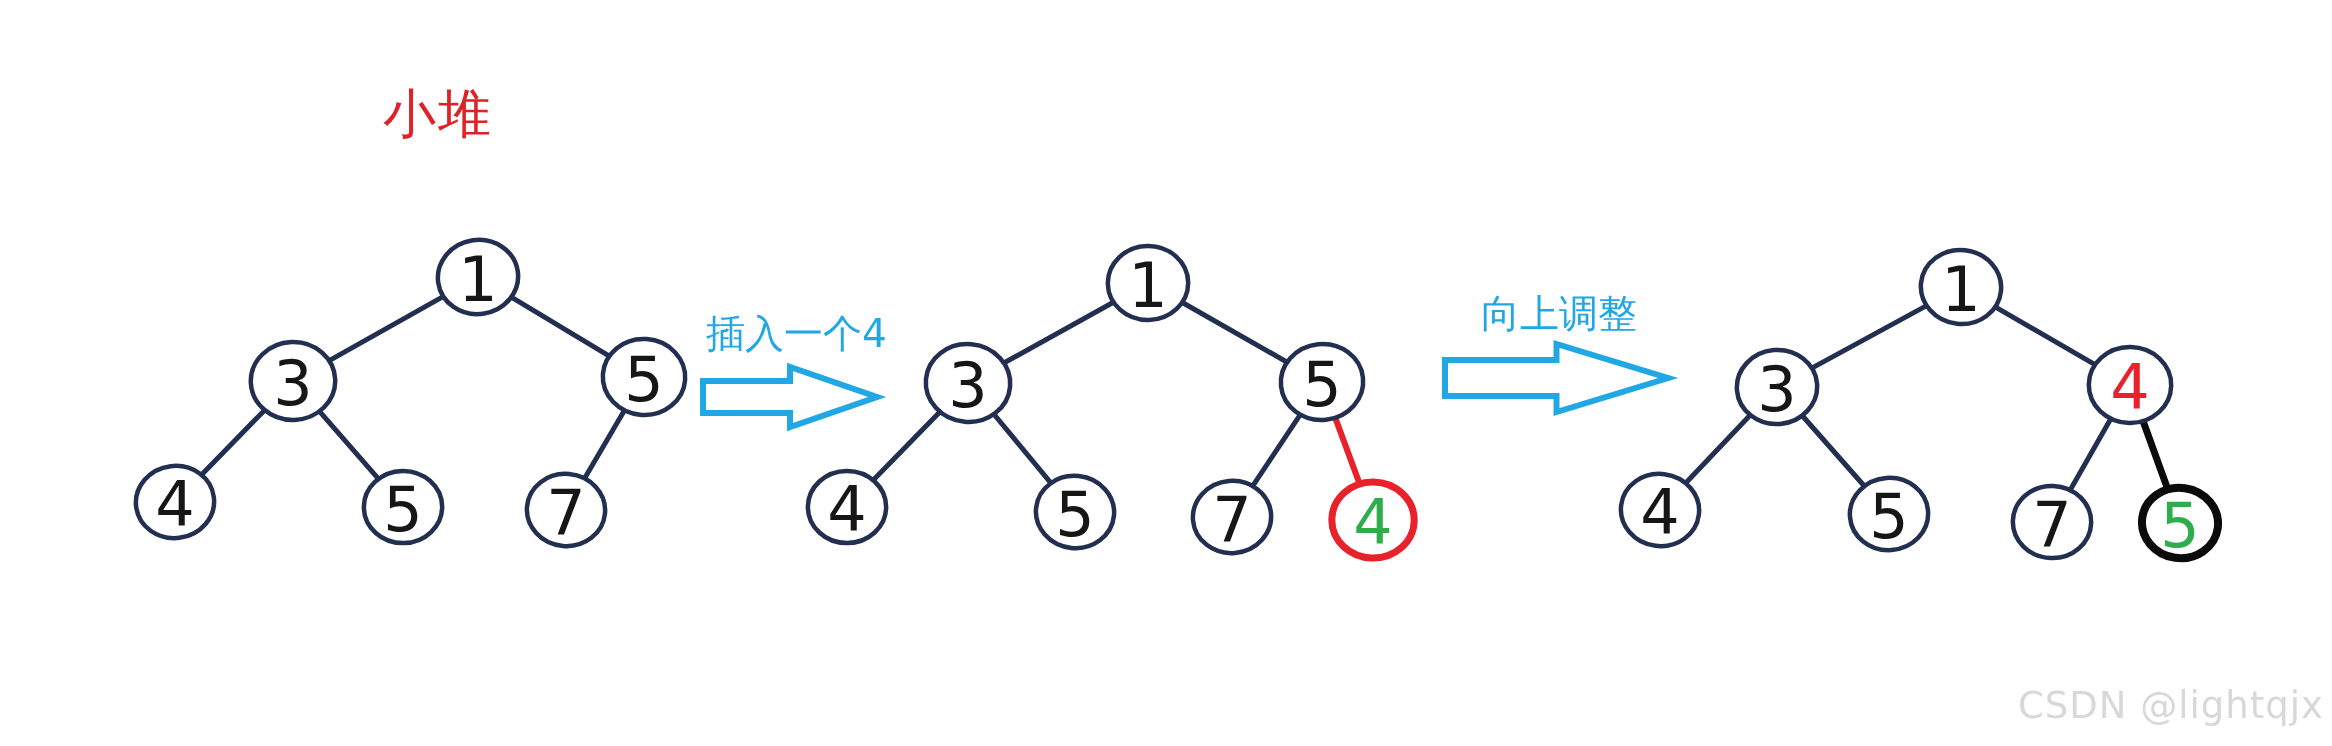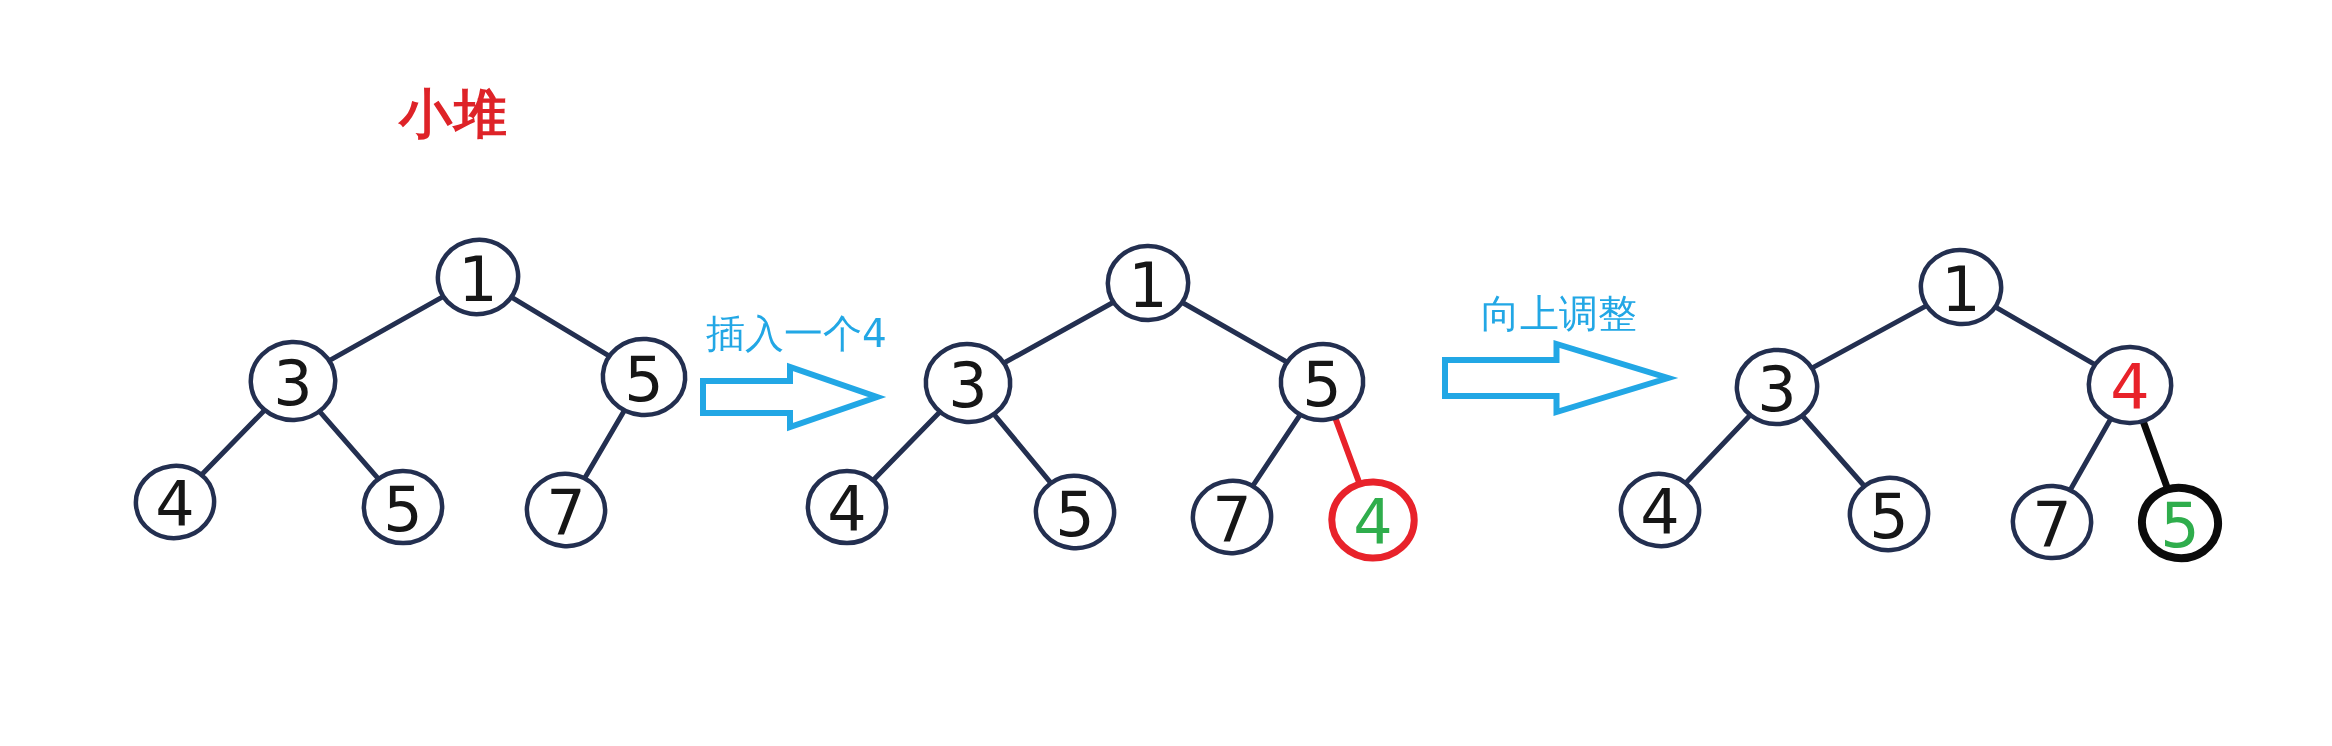--- a/index.html
+++ b/index.html
@@ -8,25 +8,24 @@
     width:2332px;height:746px;
     background:#ffffff;
     overflow:hidden;
     font-family:"DejaVu Sans", sans-serif;
   }
   .title{
     position:absolute;
     left:383px;top:88px;
     font-family:"Liberation Serif", serif;
     font-size:53px;
-    font-weight:700;
+    font-weight:400;
     letter-spacing:2px;
     line-height:1;
     white-space:nowrap;
-    margin-left:16px;
   }
   .watermark{
     position:absolute;
     left:2018px;top:686px;
     font-size:37px;
     letter-spacing:1px;
     line-height:1.1;
     white-space:nowrap;
   }
   svg{position:absolute;left:0;top:0;}
@@ -145,13 +144,14 @@
       <g>
         <path d="M703,381.1 L790,381.1 L790,367 L877,397 L790,427 L790,412.9 L703,412.9 Z" fill="#ffffff" stroke="#22a7e5" stroke-width="6" stroke-linejoin="miter"></path>
         <text x="706" y="347" font-size="39" fill="#22a7e5">插入一个4</text>
       </g>
       <g>
         <path d="M1445,359.98 L1556.5,359.98 L1556.5,344 L1668,378 L1556.5,412 L1556.5,396.02 L1445,396.02 Z" fill="#ffffff" stroke="#22a7e5" stroke-width="6" stroke-linejoin="miter"></path>
         <text x="1481" y="327" font-size="39" fill="#22a7e5">向上调整</text>
       </g>
     </svg>
 
+  <div class="watermark" style="color: rgb(216, 216, 216);">CSDN @lightqjx</div>
 </div>
 
 </body></html>

